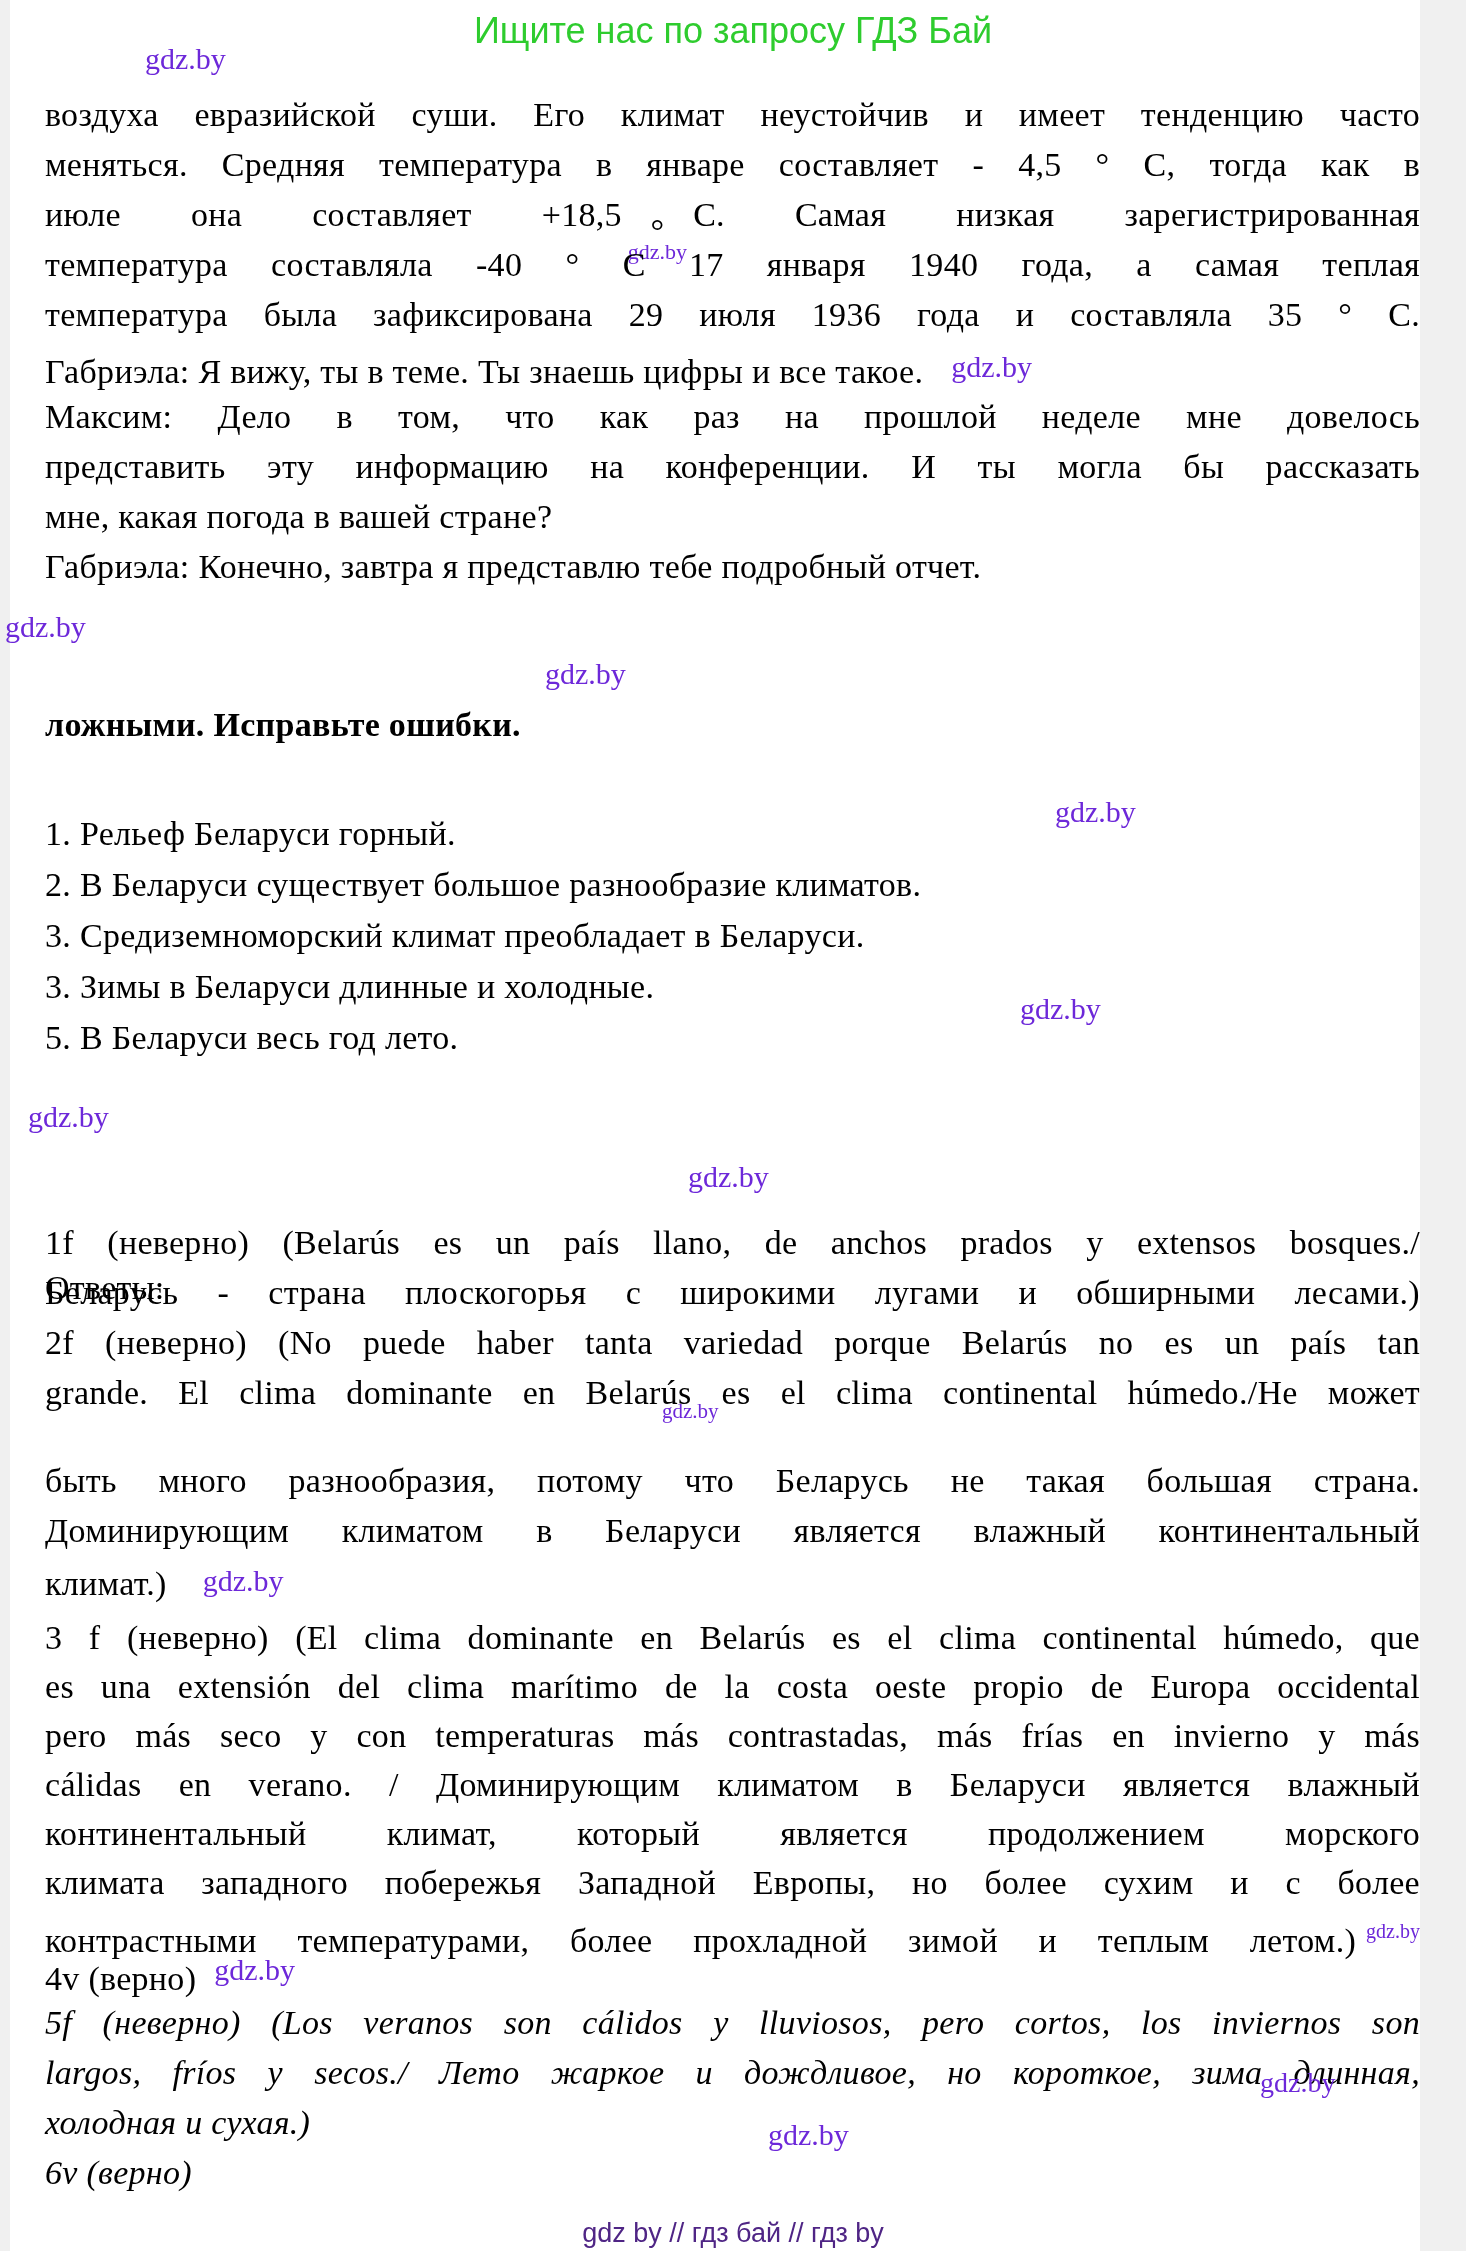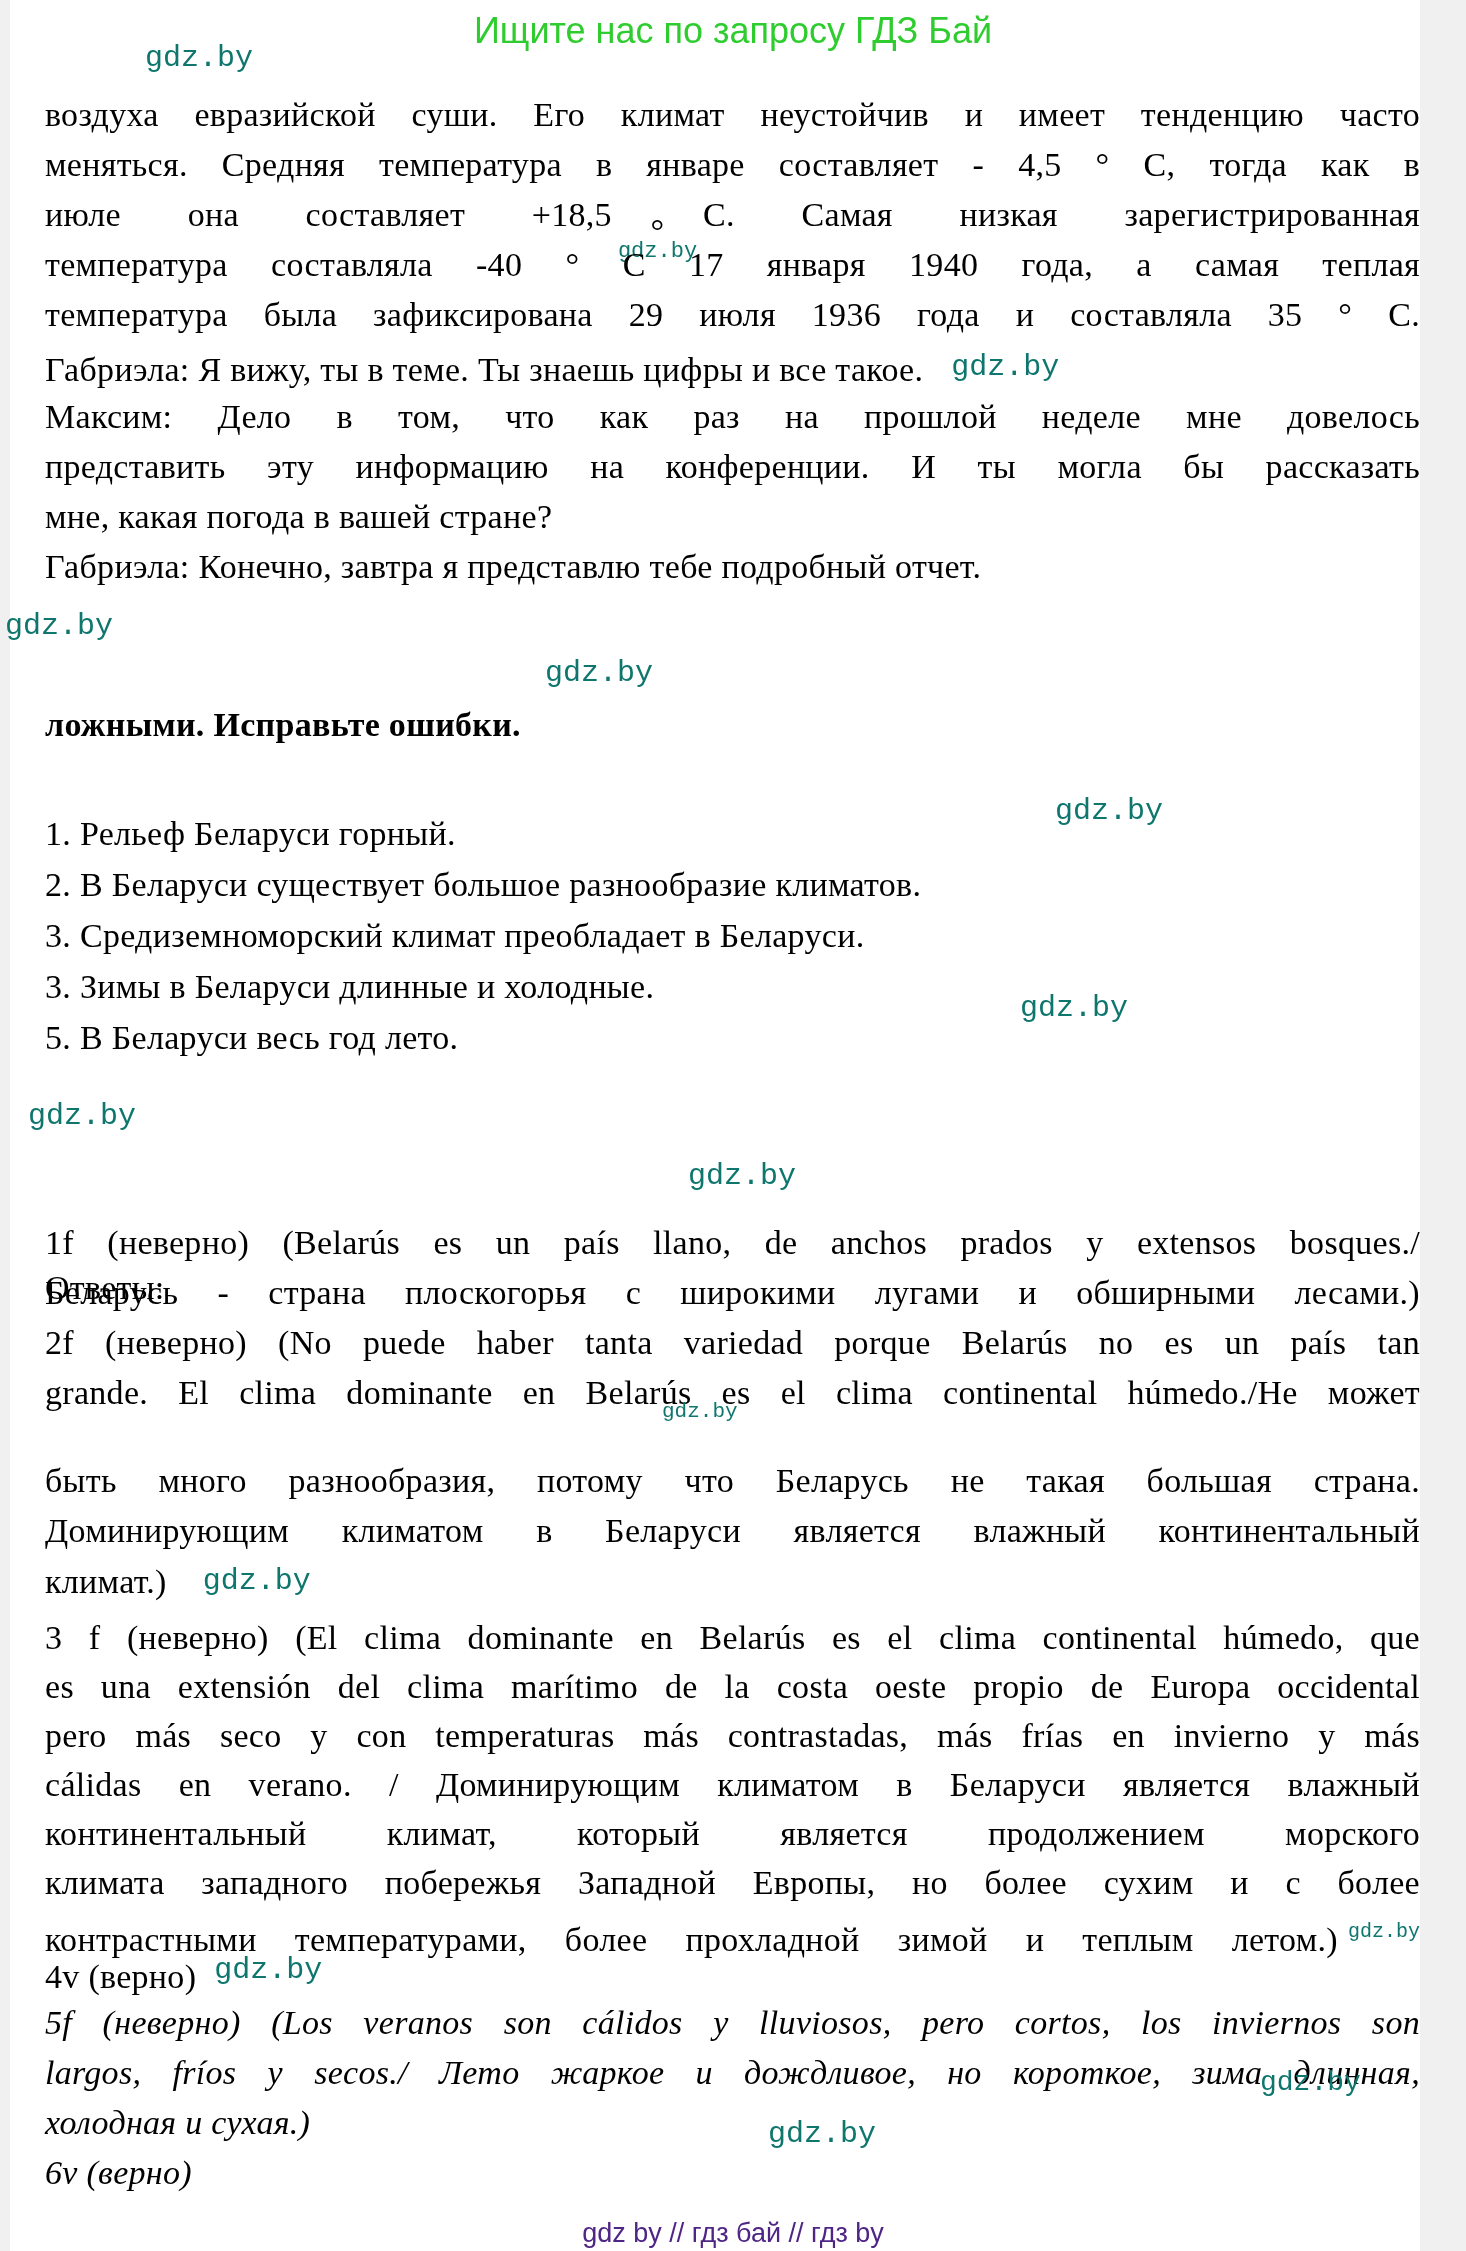--- a/index.html
+++ b/index.html
@@ -20,21 +20,21 @@
     font-family:"Liberation Sans", sans-serif;font-size:27px;color:#4f2585;
   }
 
   .block{position:absolute;left:45px;width:1375px;}
   .ln{font-size:34px;line-height:50px;height:50px;letter-spacing:0.3px;white-space:normal;}
   .ln.j{text-align:justify;text-align-last:justify;}
   .ln.b{font-weight:bold;}
   .lh51 .ln{line-height:51px;height:51px;}
   .lh49 .ln{line-height:49px;height:49px;}
 
-  .wm{font-family:Liberation Mono, monospace;color:#0f766e;letter-spacing:0;}
+  .wm{font-family:Liberation Serif, serif;color:#6d28d9;letter-spacing:0;}
   .wm.abs{position:absolute;font-size:30px;line-height:1.1;}
   .wm.abs.small{font-size:21px;}
   .wm.inline{font-size:30px;vertical-align:6px;margin-left:28px;}
   .wm.inline.tail{margin-left:36px;vertical-align:4px;}
   .wm.inline.raised{margin-left:18px;vertical-align:10px;}
   .wm.inline.tiny{font-size:20px;vertical-align:14px;margin-left:10px;}
 
   .deg-stack{display:inline-flex;flex-direction:column;align-items:center;
     vertical-align:-16px;line-height:1;margin:0 6px;}
   .deg-stack .deg{font-size:34px;line-height:18px;font-family:"Liberation Serif", serif;}

